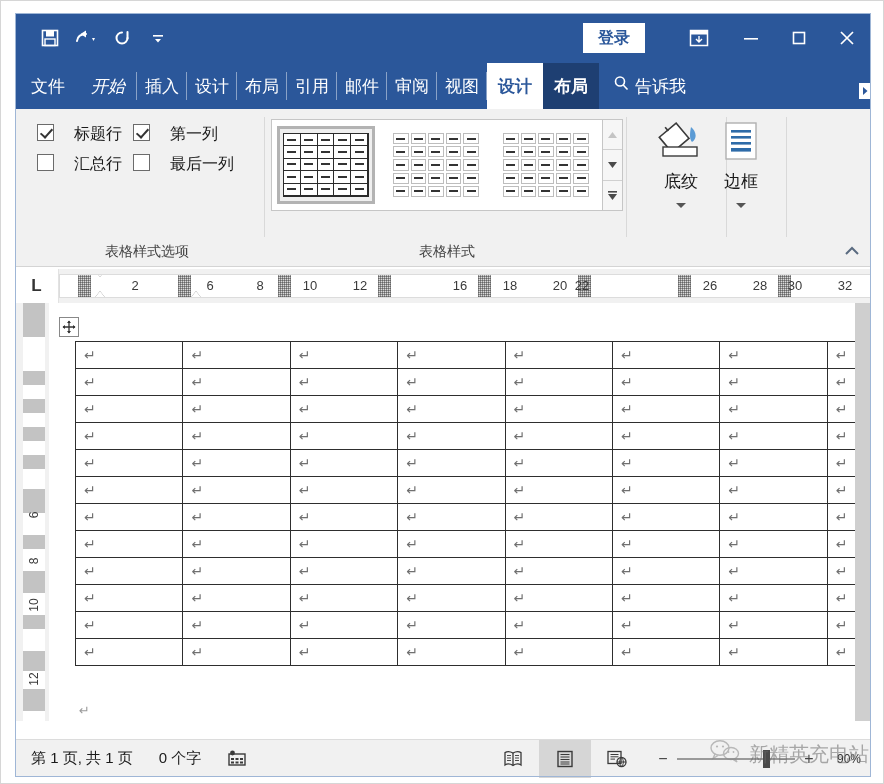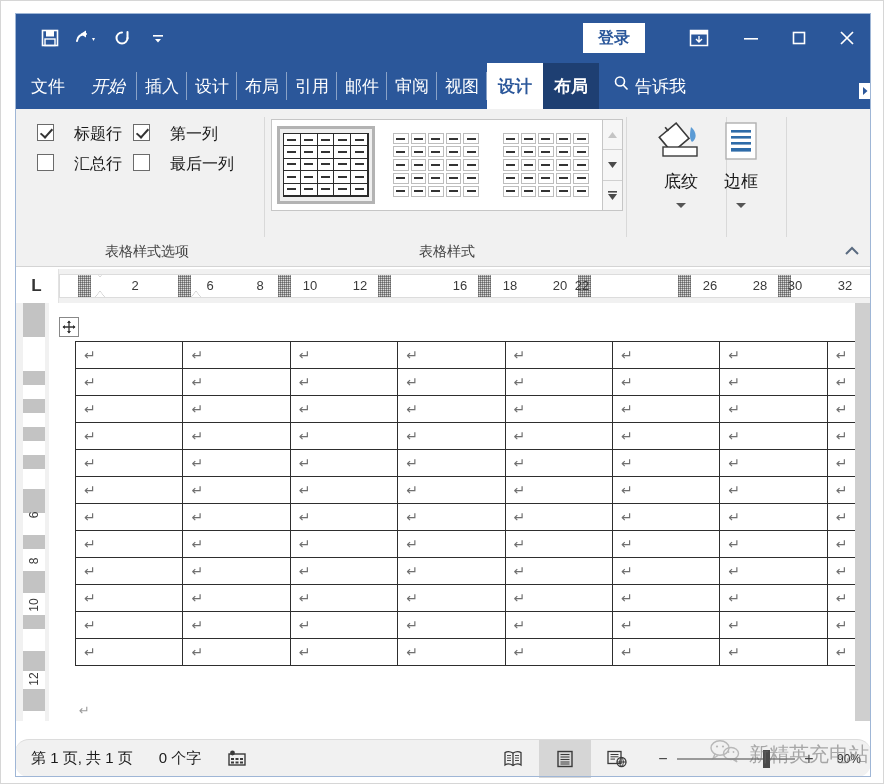--- a/index.html
+++ b/index.html
@@ -315,21 +315,21 @@
     position: absolute; left: 30px; top: 400px;
     font-size: 13px; color: #9a9a9a;
   }
 
   
   .statusbar {
     position: absolute; left: 14px; top: 738px;
     width: 856px; height: 38px;
     background: #f1f1f1;
     border-top: 1px solid #dcdcdc;
-    display: flex; align-items: center; border-radius: 14px;
+    display: flex; align-items: center;
   }
   .sb-left { display: flex; align-items: center; gap: 26px; padding-left: 16px; }
   .sb-text { font-size: 15px; color: #1a1a1a; white-space: nowrap; }
   .sb-icon { display: flex; align-items: center; justify-content: center; }
   .sb-right { margin-left: auto; display: flex; align-items: center; height: 100%; }
   .viewbtn {
     width: 52px; height: 38px;
     display: flex; align-items: center; justify-content: center;
   }
   .viewbtn.active { background: #d6d6d6; }

